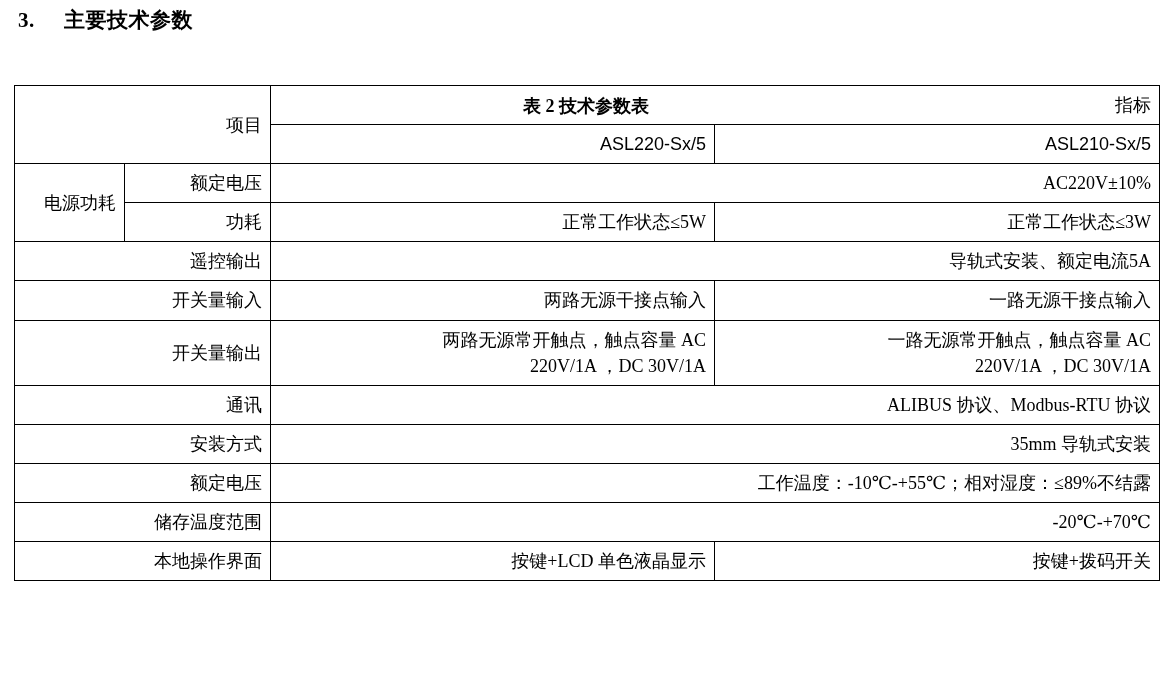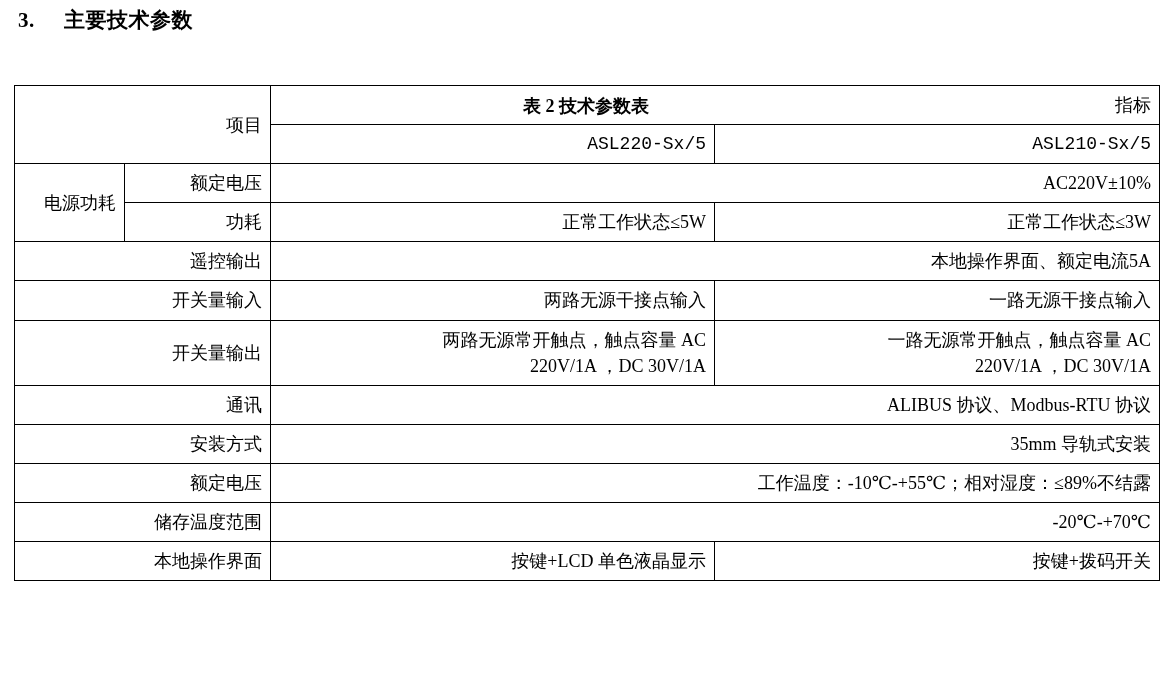--- a/index.html
+++ b/index.html
@@ -58,21 +58,21 @@
     line-height: 1.45;
   }
   td.hdr-item {
     font-size: 19px;
     font-family: Liberation Serif, serif;
   }
   td.hdr-index {
     font-size: 19px;
   }
   td.model {
-    font-family: Liberation Mono, monospace;
+    font-family: Liberation Sans, sans-serif;
     font-size: 17px;
   }
   td.mono-ish {
     font-size: 17.5px;
     margin-left: 32px;
   }
   .row-tall td {
     height: 46px;
   }
   .two-line {
@@ -118,21 +118,21 @@
       </tr>
 
       <tr>
         <td>功耗</td>
         <td>正常工作状态≤5W</td>
         <td>正常工作状态≤3W</td>
       </tr>
 
       <tr>
         <td colspan="2">遥控输出</td>
-        <td colspan="2">本地操作界面、额定电流5A</td>
+        <td colspan="2">导轨式安装、额定电流5A</td>
       </tr>
 
       <tr>
         <td colspan="2">开关量输入</td>
         <td>两路无源干接点输入</td>
         <td>一路无源干接点输入</td>
       </tr>
 
       <tr class="row-tall">
         <td colspan="2">开关量输出</td>

